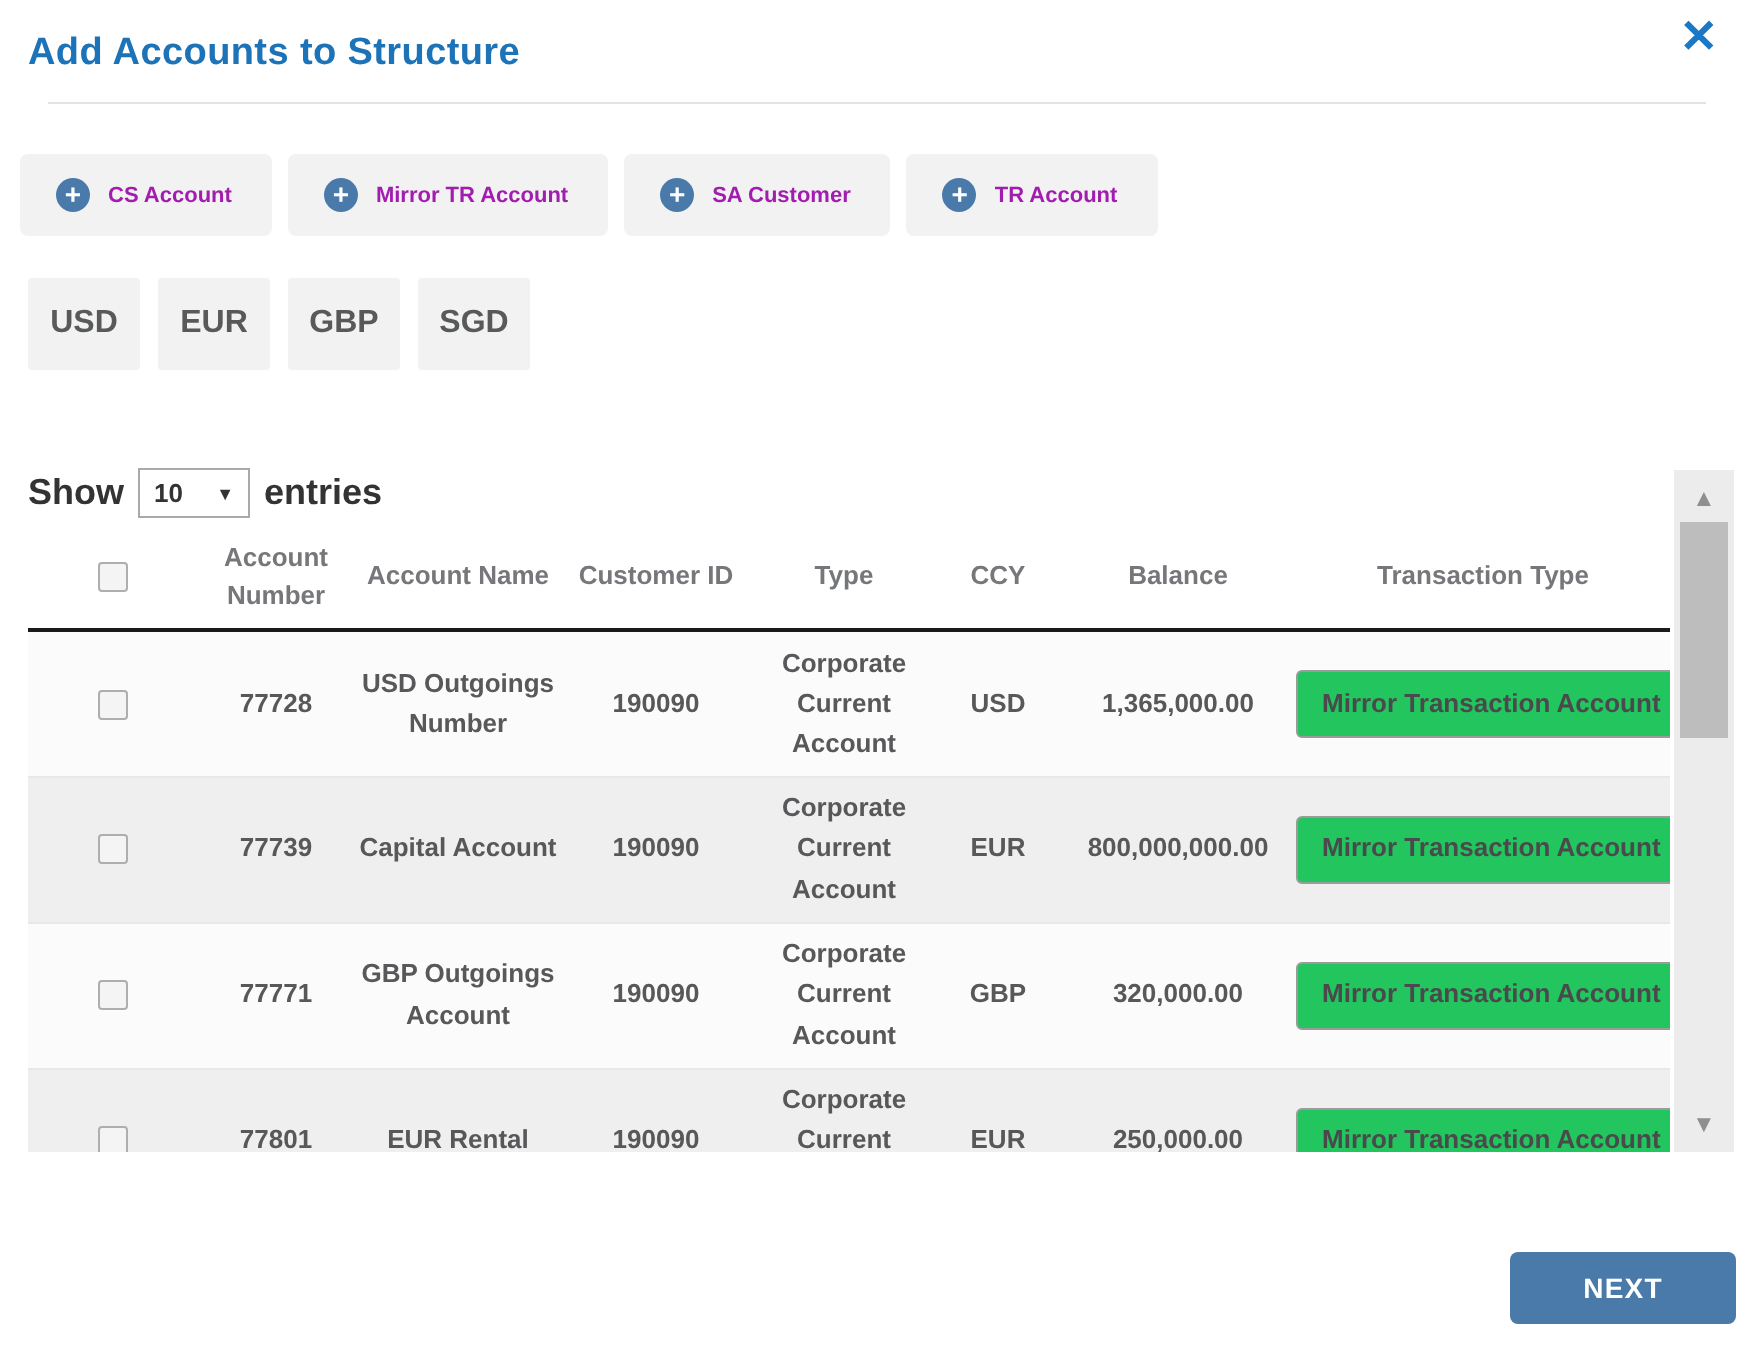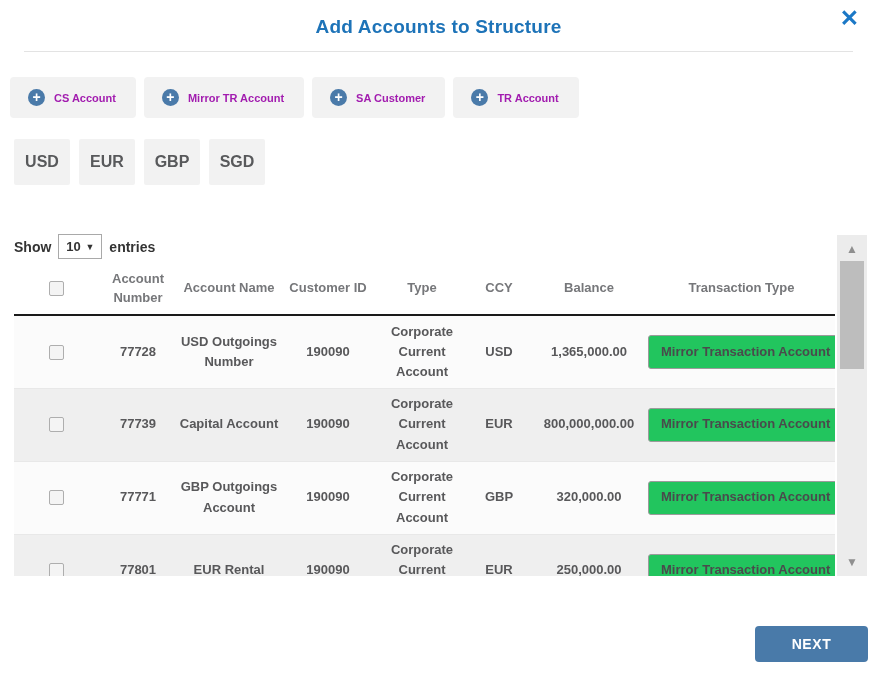--- a/index.html
+++ b/index.html
@@ -1,41 +1,41 @@
 <!DOCTYPE html>
 <html><head>
 <meta charset="utf-8">
 <style>
   * { margin:0; padding:0; box-sizing:border-box; }
   html,body { width:877px; height:684px; background:#fff; font-family:"Liberation Sans", sans-serif; }
   body { position:relative; overflow:hidden; }
 
   
-  .modal-header { padding:16px 14px 0 14px;text-align:center; }
+  .modal-header { padding:16px 14px 0 14px; }
   .modal-title { color:#1d73b8; font-size:19px; font-weight:bold; letter-spacing:.2px; }
   .header-divider { border:none; border-top:1px solid #e3e3e3; margin:13px 10px 0 10px; }
   .close-btn { position:absolute; top:4px; right:18px; color:#1b78c6; font-size:23px; font-weight:bold; cursor:pointer; line-height:28px; }
 
   
   .acct-btn-row { display:flex; gap:8px; margin:25px 0 0 10px; }
   .acct-btn { display:inline-flex; align-items:center; gap:9px; background:#f2f2f2; border-radius:4px; padding:0 20px 0 18px; height:41px; cursor:pointer; }
   .plus-ico { width:17px; height:17px; border-radius:50%; background:#4a7aa9; color:#fff; font-size:14px; font-weight:bold; display:flex; align-items:center; justify-content:center; line-height:1; padding-bottom:1px; }
   .acct-btn-label { color:#a21caf; font-size:11px; font-weight:bold; }
 
   
   .ccy-btn-row { display:flex; gap:9px; margin:21px 0 0 14px; }
   .ccy-btn { background:#f2f2f2; border-radius:2px; width:56px; height:46px; display:flex; align-items:center; justify-content:center; color:#58595b; font-size:16px; font-weight:bold; cursor:pointer; }
 
   
   .dt-area { position:relative; margin:48px 0 0 14px; width:853px; }
   .dt-content { width:821px; }
   .dt-controls { display:flex; justify-content:space-between; align-items:center; height:27px; }
   .dt-length { display:flex; align-items:center; gap:7px; }
-  .ctl-label { font-size:14px; font-weight:bold; color:#333; }
-  .page-size-select { width:44px; height:25px; border:1px solid #a9a9a9; background:#fff; display:flex; align-items:center; justify-content:space-between; padding:0 7px; cursor:pointer;text-align:center; }
+  .ctl-label { font-size:18px; font-weight:bold; color:#333; }
+  .page-size-select { width:56px; height:25px; border:1px solid #a9a9a9; background:#fff; display:flex; align-items:center; justify-content:space-between; padding:0 7px; cursor:pointer;text-align:center; }
   .page-size-value { font-size:13px; font-weight:bold; color:#333; }
   .caret { font-size:9px; color:#333; }
   .dt-search { display:flex; align-items:center; gap:9px; }
   .search-input { width:143px; height:27px; border:1px solid #a9a9a9; background:#fff; font-family:"Liberation Sans",sans-serif; font-size:13px; padding:0 6px; outline:none; }
 
   
   .table-wrap { height:313px; overflow:hidden; margin-top:3px; }
   table { border-collapse:collapse; table-layout:fixed; width:821px; }
   col.c-cb{width:84px;} col.c-num{width:80px;} col.c-name{width:102px;} col.c-cid{width:96px;} col.c-type{width:92px;} col.c-ccy{width:62px;} col.c-bal{width:118px;} col.c-tt{width:187px;}
   thead th { height:52px; font-size:13px; font-weight:bold; color:#76777a; text-align:center; vertical-align:middle; border-bottom:2px solid #1a1a1a; line-height:1.45; }

